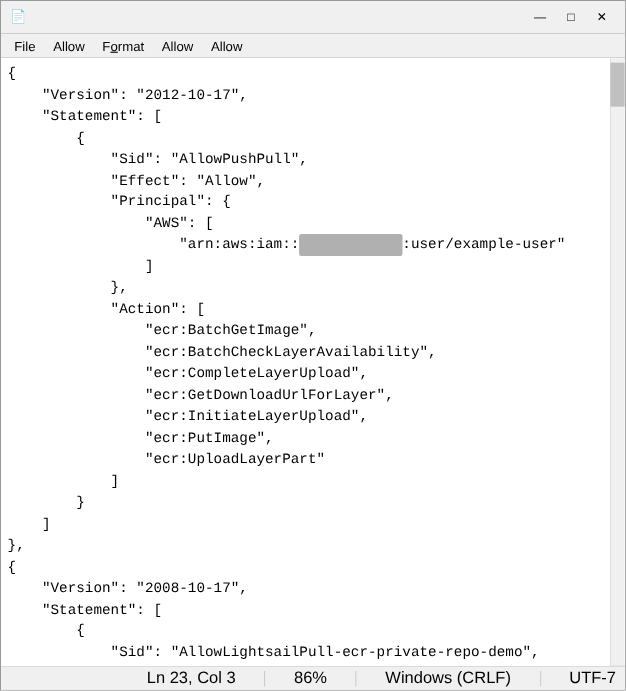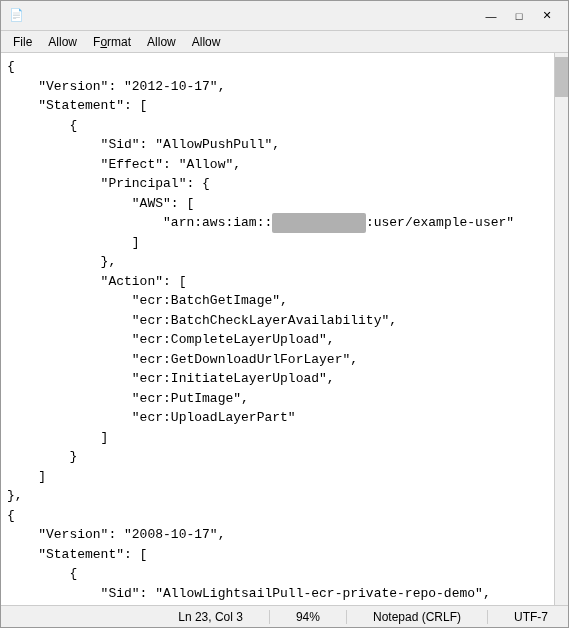--- a/index.html
+++ b/index.html
@@ -123,22 +123,22 @@
       position: absolute;
       top: 4px;
     }
 
     .status-bar {
       height: 22px;
       background: #f0f0f0;
       border-top: 1px solid #ccc;
       display: flex;
       align-items: center;
-      padding: 0 20px;
-      font-size: 12px;
+      padding: 0 8px;
+      font-size: 15px;
       color: #000;
       flex-shrink: 0;
       justify-content: flex-end;
       gap: 20px;
     }
 
     .status-section {
       display: flex;
       align-items: center;
     }
@@ -224,19 +224,19 @@
     ]
 }</div>
     <div class="scrollbar-y">
       <div class="scrollbar-thumb"></div>
     </div>
   </div>
 
   <div class="status-bar">
     <span class="status-section">Ln 23, Col 3</span>
     <div class="status-divider"></div>
-    <span class="status-section">94%</span>
+    <span class="status-section">86%</span>
     <div class="status-divider"></div>
-    <span class="status-section">Notepad (CRLF)</span>
+    <span class="status-section">Windows (CRLF)</span>
     <div class="status-divider"></div>
     <span class="status-section">UTF-7</span>
   </div>
 </div>
 
 </body></html>

